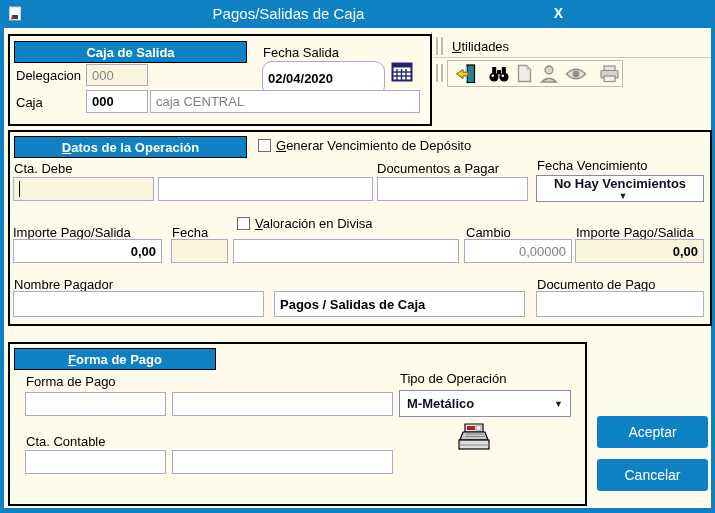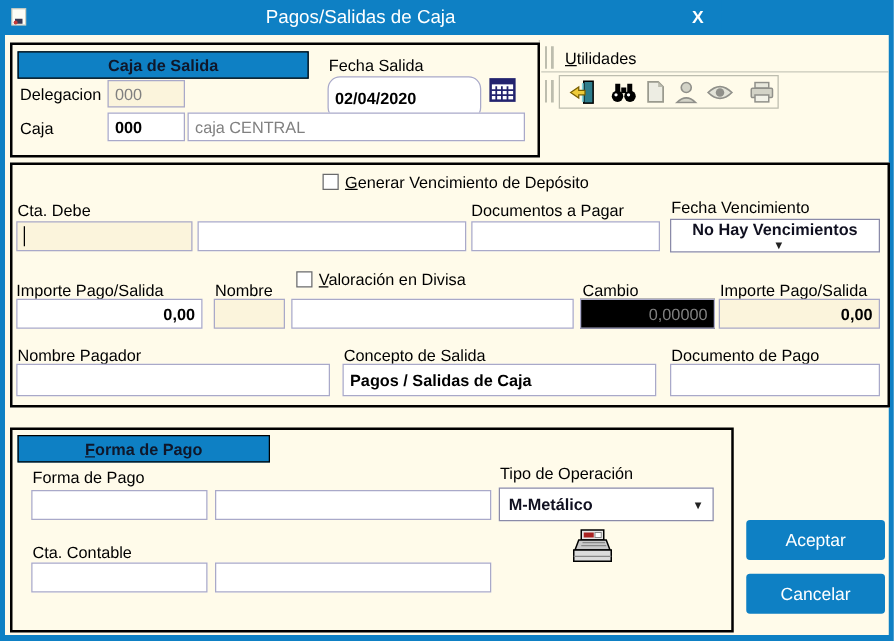--- a/index.html
+++ b/index.html
@@ -3,25 +3,25 @@
 <meta charset="utf-8">
 <style>
   html,body{margin:0;padding:0;}
   .win{position:relative;width:715px;height:513px;background:#0E80C4;font-family:"Liberation Sans",sans-serif;overflow:hidden;}
   .titlebar{position:absolute;left:0;top:0;width:577px;height:28px;background:#0E80C4;}
   .title{position:absolute;left:0;right:0;top:5px;text-align:center;color:#fff;font-size:15px;}
   .closeX{position:absolute;right:14px;top:5px;color:#fff;font-size:14px;font-weight:bold;cursor:pointer;}
   .appico{position:absolute;left:8px;top:6px;}
   .content{position:absolute;left:4px;top:28px;width:707px;height:480px;background:#FFFBEA;}
   .grp{position:absolute;border:2px solid #000;background:#FFFBEA;}
-  .hdr{position:absolute;background:#0E80C4;border:1px solid #000;color:#0f172a;font-weight:bold;font-size:13px;display:flex;align-items:center;justify-content:center;}
+  .hdr{position:absolute;background:#0E80C4;border:1px solid #000;color:#ffffff;font-weight:bold;font-size:13px;display:flex;align-items:center;justify-content:center;}
   .lbl{position:absolute;font-size:13px;color:#000;white-space:nowrap;}
   .fld{position:absolute;background:#fff;border:1px solid #A9A9C9;font-size:13px;display:flex;align-items:center;padding:0 5px;color:#000;box-sizing:border-box;}
   .beige{background:#FBF4DC;}
-  .grayed{background:#000000;}
+  .grayed{background:#ffffff;}
   .graytext{color:#808080;}
   .right{justify-content:flex-end;}
   .bold{font-weight:bold;}
   .caret{display:inline-block;width:1px;height:16px;background:#000;}
   .cb{position:absolute;width:13px;height:13px;background:#fff;border:1px solid #6a6a6a;box-sizing:border-box;cursor:pointer;}
   .dd{position:absolute;background:#fff;border:1px solid #8a8aa8;display:flex;align-items:center;justify-content:space-between;padding:0 7px;font-weight:bold;font-size:13px;color:#101020;box-sizing:border-box;cursor:pointer;}
   .dd .arrow{font-size:9px;color:#222;margin-left:6px;}
   .btn{position:absolute;background:#0E80C4;color:#fff;border:none;border-radius:3px;font-size:14px;display:flex;align-items:center;justify-content:center;cursor:pointer;font-family:"Liberation Sans",sans-serif;}
   .accel{display:inline-block;}
   .accel::first-letter{text-decoration:underline;}
@@ -125,20 +125,23 @@
       <line x1="2" y1="15" x2="20" y2="15" stroke="#23236e" stroke-width="1.4"></line>
     </svg>
   </span>
   <span class="lbl" style="left:16px;top:68px;">Delegacion</span>
   <div class="fld beige graytext" style="left:86px;top:64px;width:62px;height:22px;">000</div>
   <span class="lbl" style="left:16px;top:95px;">Caja</span>
   <div class="fld bold" style="left:86px;top:90px;width:62px;height:23px;">000</div>
   <div class="fld graytext" style="left:150px;top:90px;width:270px;height:23px;">caja CENTRAL</div>
 
   <div class="grp" style="left:8px;top:130px;width:700px;height:192px;"></div>
+  <div class="hdr" style="left:14px;top:136px;width:231px;height:20px;">
+    <span class="accel">Datos de la Operación</span>
+  </div>
   <span class="cb" style="left:258px;top:139px;"></span>
   <span class="lbl" style="left:276px;top:138px;"><span class="accel">Generar Vencimiento de Depósito</span></span>
 
   <span class="lbl" style="left:14px;top:161px;">Cta. Debe</span>
   <div class="fld beige" style="left:13px;top:177px;width:141px;height:24px;">
       <span class="caret"></span>
       <span></span>
     </div>
   <div class="fld" style="left:158px;top:177px;width:215px;height:24px;"></div>
 
@@ -147,37 +150,36 @@
 
   <span class="lbl" style="left:537px;top:158px;">Fecha Vencimiento</span>
   <div class="dd" style="left:536px;top:175px;width:168px;height:27px;flex-direction:column;">
     <span>No Hay Vencimientos</span>
     <span class="arrow">▼</span>
   </div>
 
   <span class="lbl" style="left:13px;top:225px;">Importe Pago/Salida</span>
   <div class="fld bold right" style="left:13px;top:239px;width:149px;height:24px;">0,00</div>
 
-  <span class="lbl" style="left:172px;top:225px;">Nombre</span>
+  <span class="lbl" style="left:172px;top:225px;">Fecha</span>
   <div class="fld beige" style="left:171px;top:239px;width:57px;height:24px;"></div>
 
   <span class="cb" style="left:237px;top:217px;"></span>
   <span class="lbl" style="left:255px;top:216px;"><span class="accel">Valoración en Divisa</span></span>
   <div class="fld" style="left:233px;top:239px;width:226px;height:24px;"></div>
 
   <span class="lbl" style="left:466px;top:225px;">Cambio</span>
   <div class="fld grayed graytext right" style="left:464px;top:239px;width:108px;height:24px;">0,00000</div>
 
   <span class="lbl" style="left:576px;top:225px;">Importe Pago/Salida</span>
   <div class="fld beige bold right" style="left:575px;top:239px;width:129px;height:24px;">0,00</div>
 
   <span class="lbl" style="left:14px;top:277px;">Nombre Pagador</span>
   <div class="fld" style="left:13px;top:291px;width:251px;height:26px;"></div>
 
-  <span class="lbl" style="left:275px;top:277px;">Concepto de Salida</span>
   <div class="fld bold" style="left:274px;top:291px;width:251px;height:26px;text-align:right;">Pagos / Salidas de Caja</div>
 
   <span class="lbl" style="left:537px;top:277px;">Documento de Pago</span>
   <div class="fld" style="left:536px;top:291px;width:168px;height:26px;"></div>
 
   <div class="grp" style="left:8px;top:342px;width:575px;height:160px;"></div>
   <div class="hdr" style="left:14px;top:348px;width:200px;height:20px;">
     <span class="accel">Forma de Pago</span>
   </div>
 

